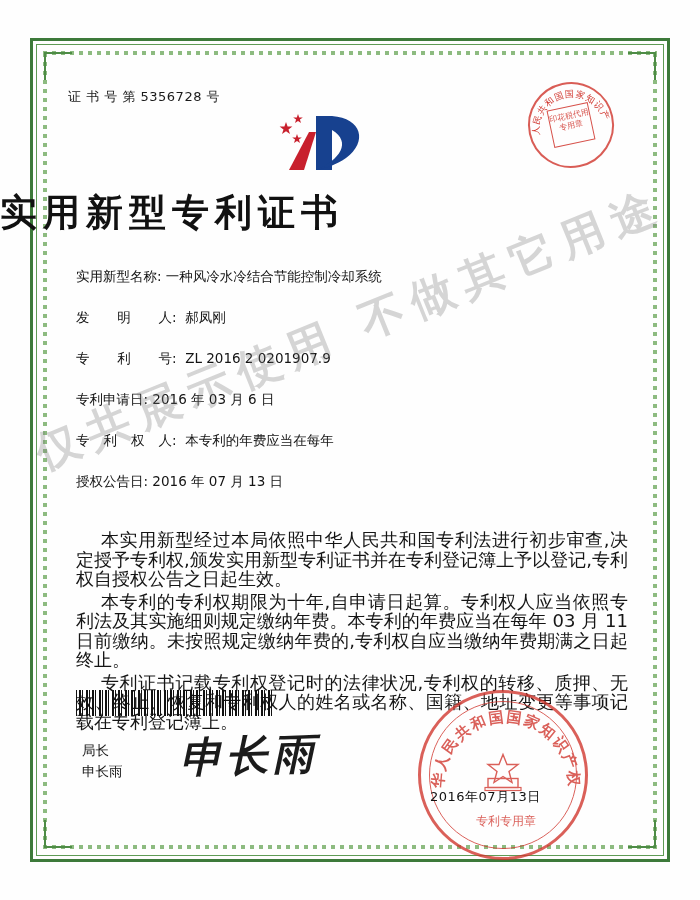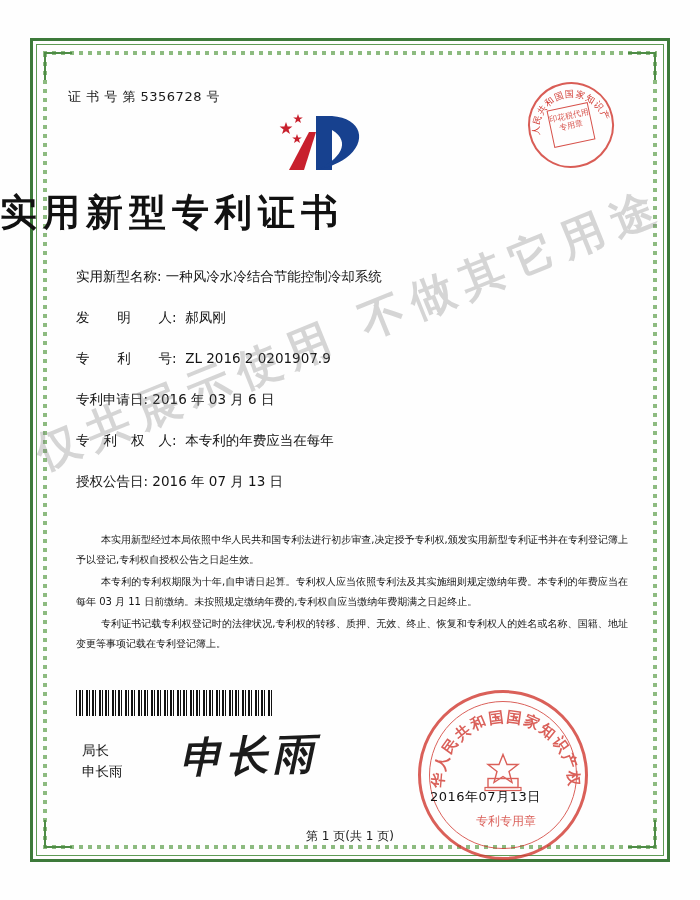--- a/index.html
+++ b/index.html
@@ -120,21 +120,21 @@
     width: 96px;
     text-align: justify;
     text-align-last: justify;
   }
 
   
   .body-text {
     position: absolute;
     left: 76px; top: 530px;
     width: 552px;
-    font-size: 10px;
+    font-size: 18px;
     line-height: 19.5px;
     color: #151515;
     text-align: justify;
   }
   .body-text p {
     margin: 0 0 3px 0;
     text-indent: 25px;
   }
 
   
@@ -390,17 +390,16 @@
       <defs>
         <path id="sqarc" d="M 10,48 A 33,33 0 1 1 76,48" fill="none"></path>
       </defs>
       <text>
         <textPath href="#sqarc" startOffset="50%" text-anchor="middle">中华人民共和国国家知识产权局</textPath>
       </text>
     </svg>
     <div class="sq-box">印花税代用专用章</div>
   </div>
 
-  <div class="page-footer">第 1 页(共 1 页)</div>
 
   <div class="watermark">仅共展示使用 不做其它用途</div>
 
 </div>
 
 </body></html>

